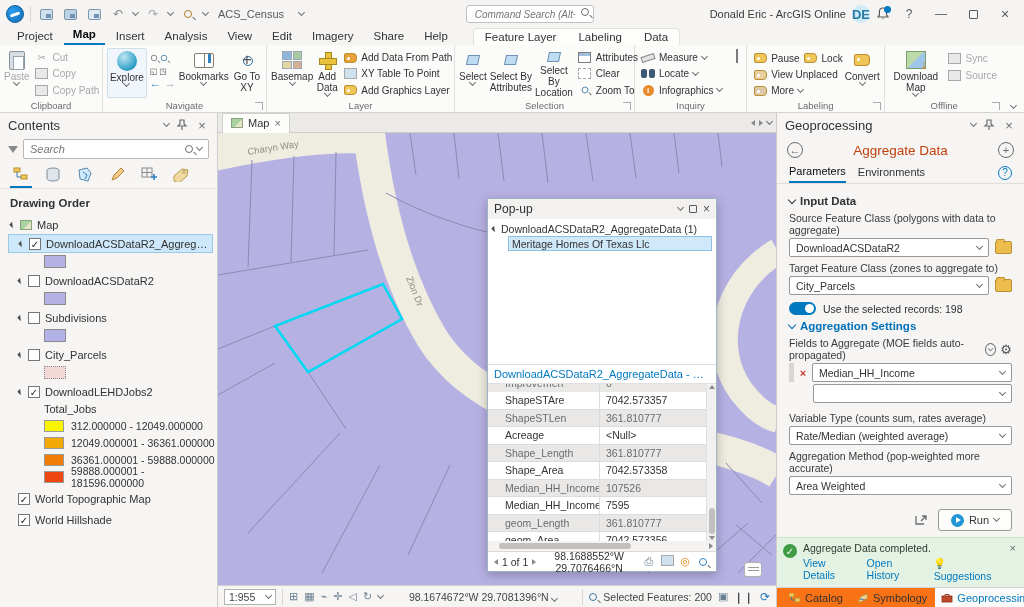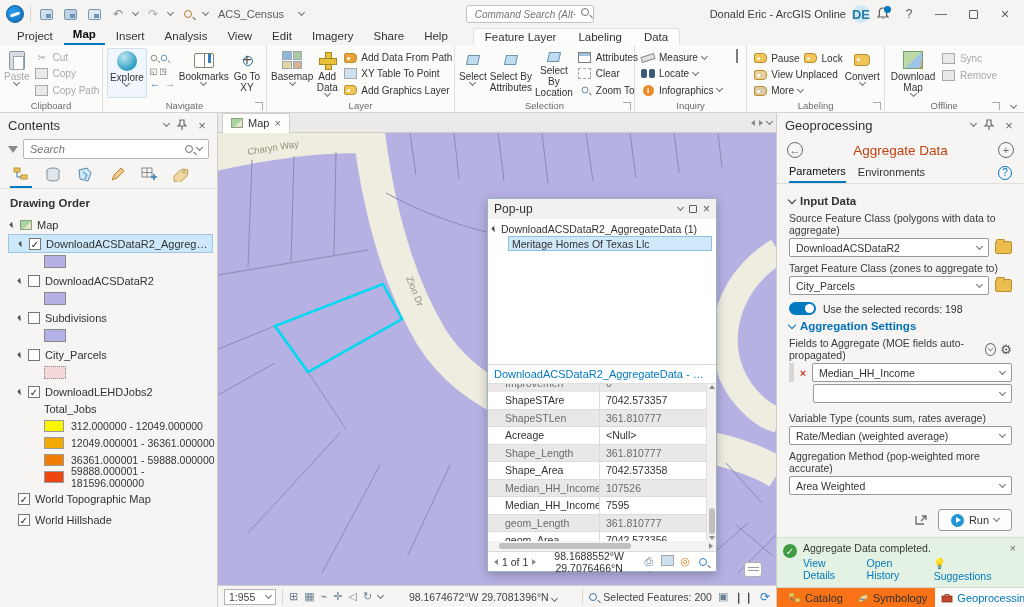--- a/index.html
+++ b/index.html
@@ -490,21 +490,21 @@
       <div class="btn-s dis">
           <span class="ic14">
             <span class="gray-ic"></span>
           </span>
           <span>Sync</span>
         </div>
       <div class="btn-s dis">
           <span class="ic14">
             <span class="gray-ic"></span>
           </span>
-          <span>Remove</span>
+          <span>Source</span>
         </div>
     </div>
     <div class="glabel">Offline</div>
     <div class="glaunch"></div>
   </div>
   <div style="width:24px;display:flex;align-items:flex-end;justify-content:center;padding-bottom:4px">
       <span class="chev"></span>
     </div>
 </div>
 

